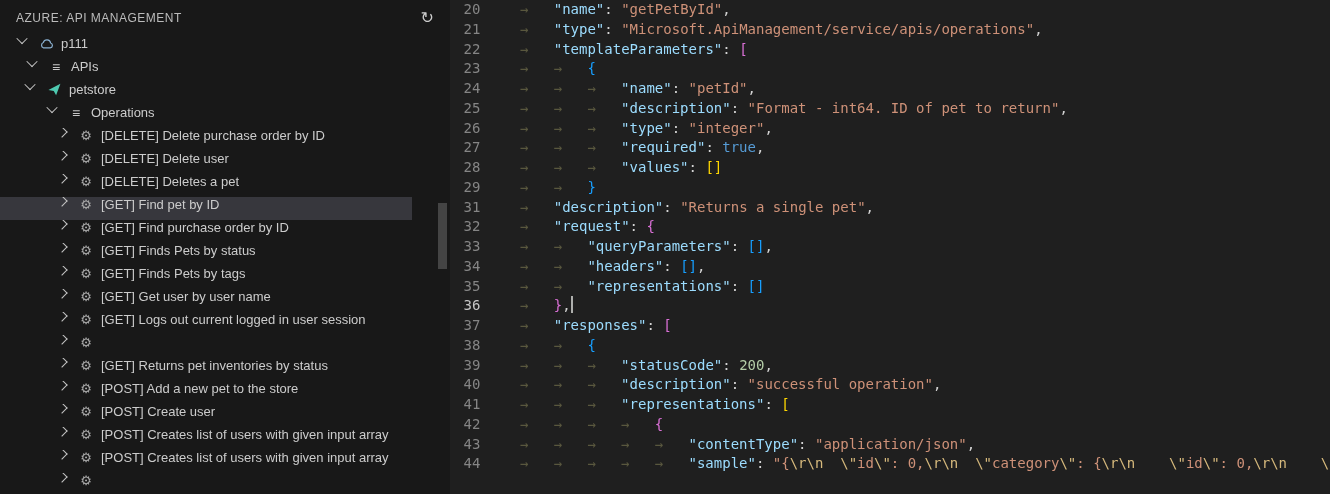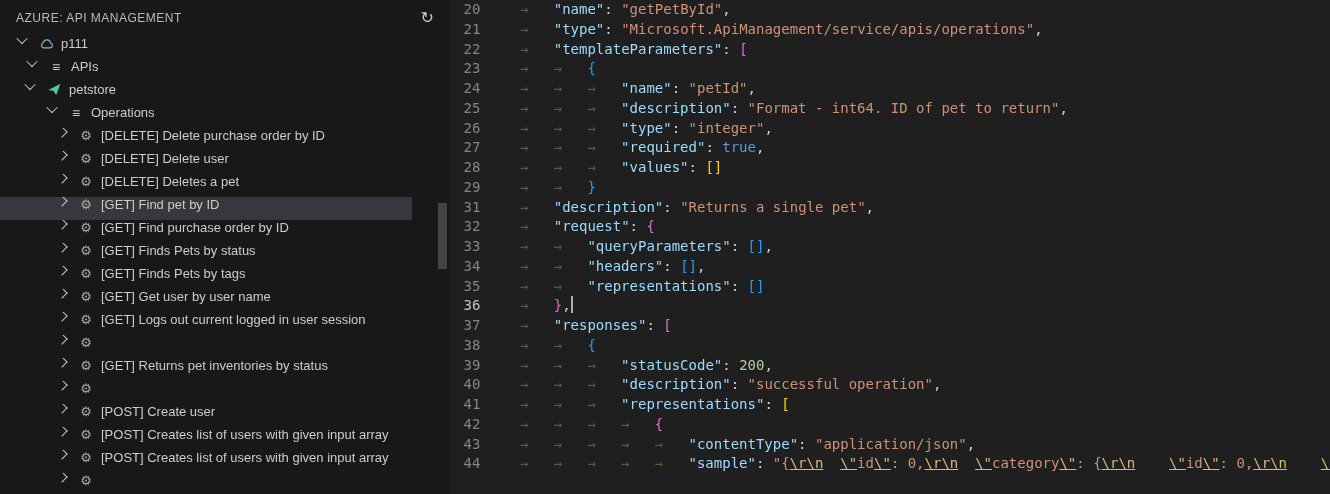--- a/index.html
+++ b/index.html
@@ -54,21 +54,21 @@
     color:var(--line_number,#858585);
   }
   .gutter.active { color:var(--line_number_active,#c6c6c6); }
   .code-content { margin-left:26px; }
   .tok-tab { display:inline-block; width:4ch; color:var(--whitespace,#59573e); }
   .tok-key { color:var(--key,#9cdcfe); }
   .tok-str { color:var(--string,#ce9178); }
   .tok-num { color:var(--number,#b5cea8); }
   .tok-kw  { color:var(--keyword,#569cd6); }
   .tok-pun { color:var(--punctuation,#d4d4d4); }
-  .tok-esc { color:var(--escape,#d7ba7d);text-decoration:underline; }
+  .tok-esc { color:var(--escape,#d7ba7d); }
   .tok-b1  { color:var(--bracket1,#ffd700); }
   .tok-b2  { color:var(--bracket2,#da70d6); }
   .tok-b3  { color:var(--bracket3,#179fff); }
   .cursor {
     display:inline-block; width:2px; height:17px; background:#aeafad;
     vertical-align:-3px;
   }
 </style>
 </head>
 <body>
@@ -158,20 +158,21 @@
           <span class="tree-icon icon-gear">⚙</span>
         </div>
         <div class="tree-row" style="padding-left: 56px;">
           <span class="chev right"></span>
           <span class="tree-icon icon-gear">⚙</span>
           <span class="tree-label">[GET] Returns pet inventories by status</span>
         </div>
         <div class="tree-row" style="padding-left: 56px;">
           <span class="chev right"></span>
           <span class="tree-icon icon-gear">⚙</span>
+          <span class="tree-label">[POST] Add a new pet to the store</span>
         </div>
         <div class="tree-row" style="padding-left: 56px;">
           <span class="chev right"></span>
           <span class="tree-icon icon-gear">⚙</span>
           <span class="tree-label">[POST] Create user</span>
         </div>
         <div class="tree-row" style="padding-left: 56px;">
           <span class="chev right"></span>
           <span class="tree-icon icon-gear">⚙</span>
           <span class="tree-label">[POST] Creates list of users with given input array</span>

